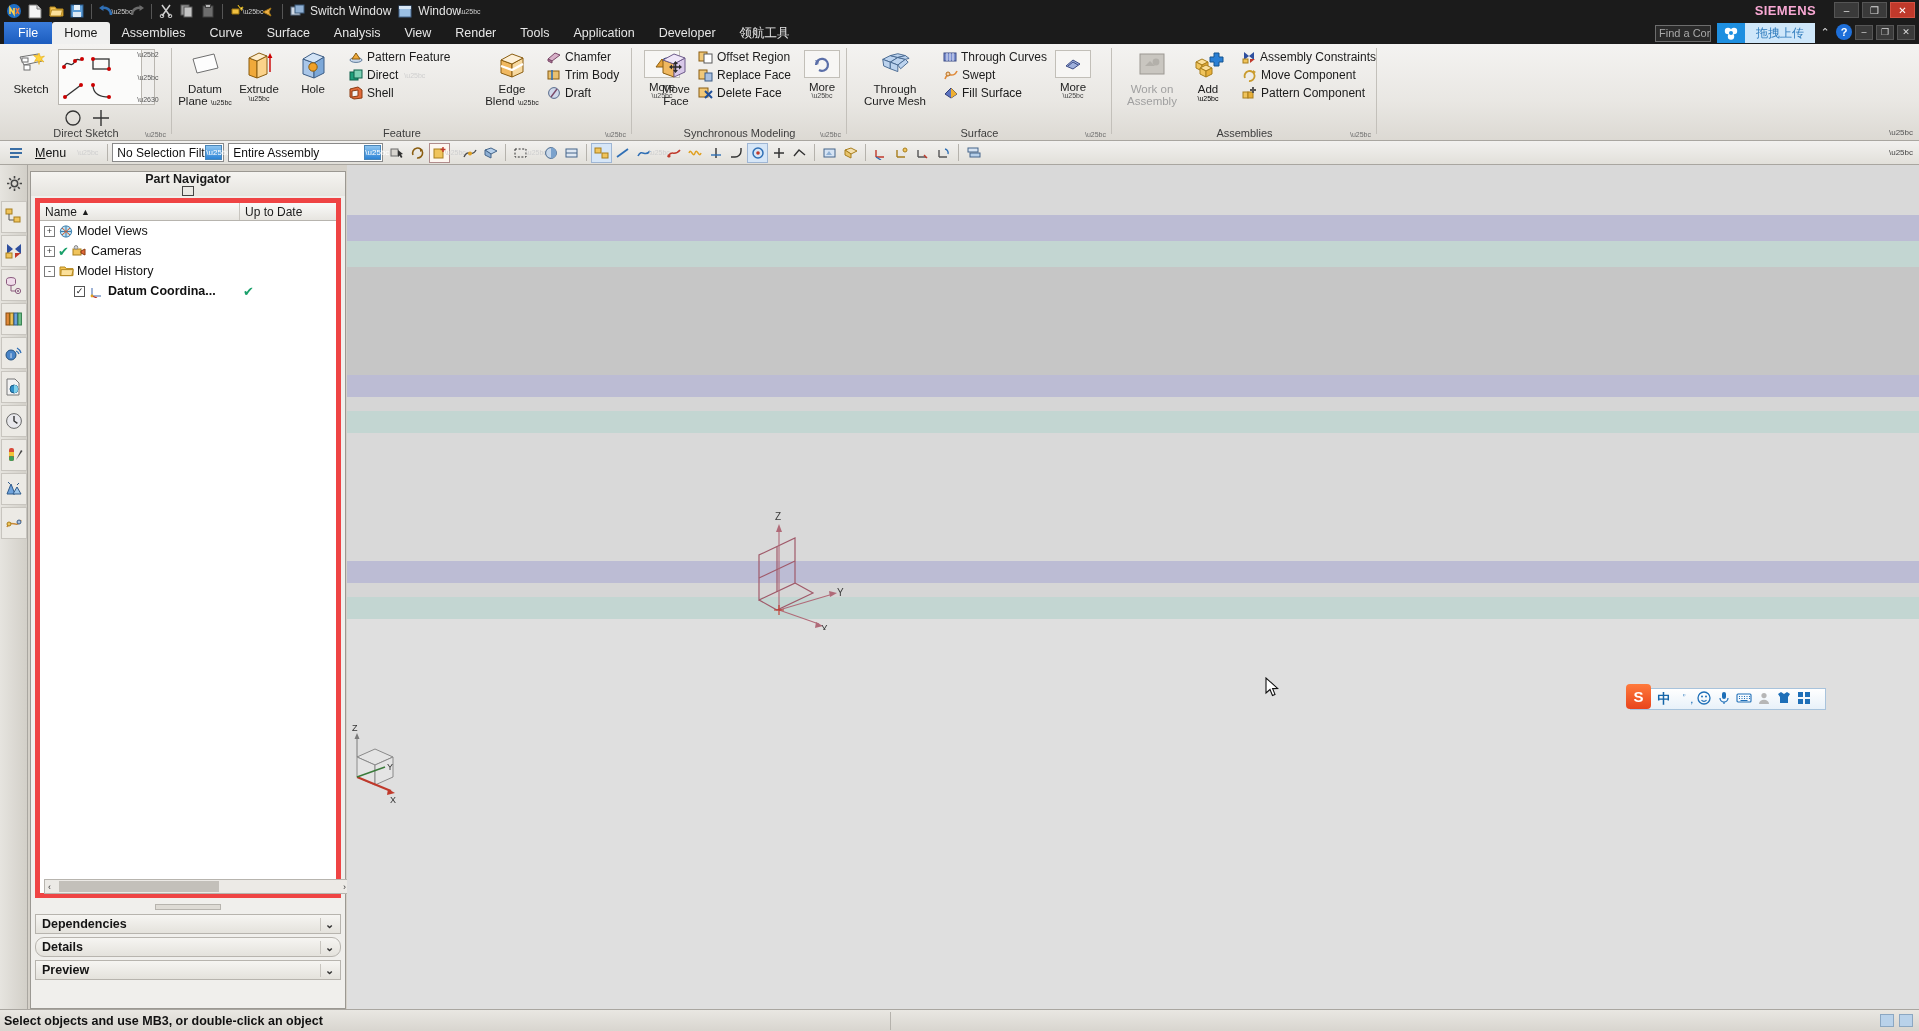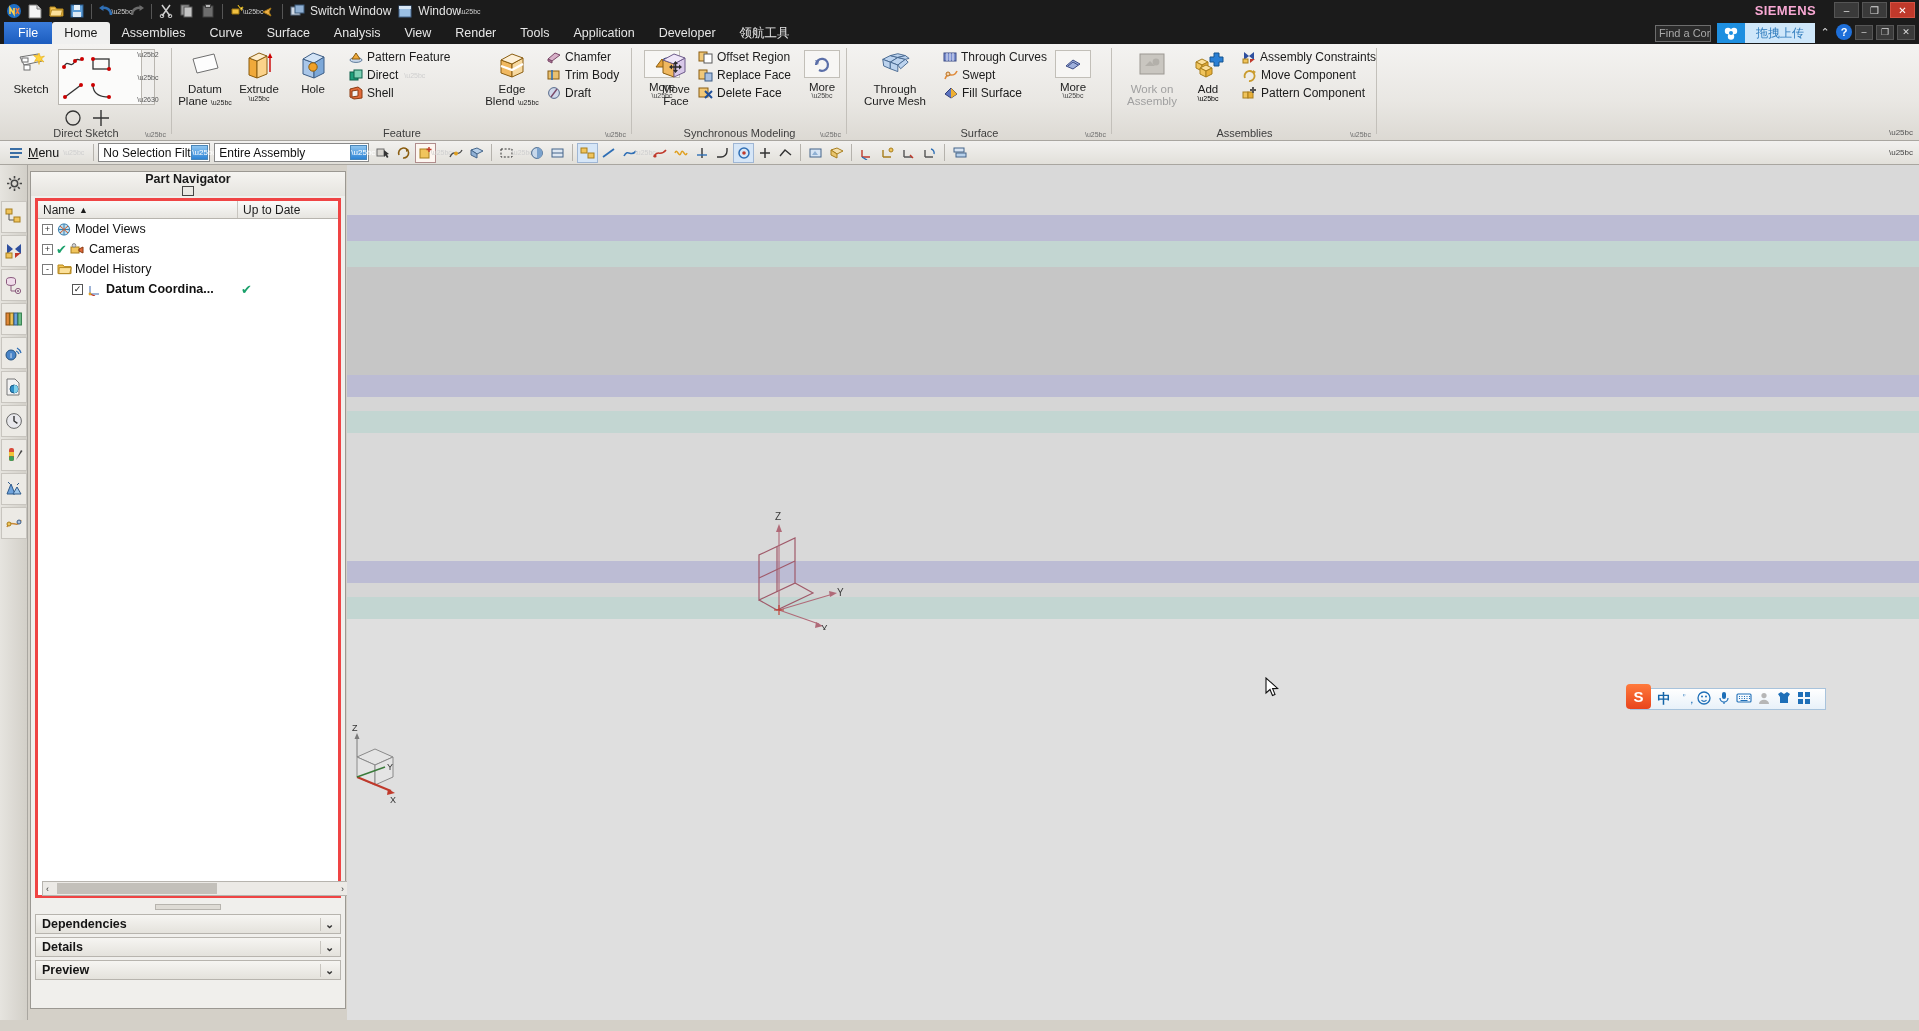--- a/index.html
+++ b/index.html
@@ -134,21 +134,21 @@
   }
   .morebtn .lbl { font-size: 11.5px; color: #1d1d1d; margin-top: 3px; }
   .morebtn .dc { font-size: 7px; line-height: 6px; color: #444; }
 
   
   .seltoolbar {
     position: absolute; top: 141px; left: 0; width: 1919px; height: 24px;
     background: linear-gradient(#f2f1ef,#e2e0da);
     border-bottom: 1px solid #a9a6a0; display: flex; align-items: center; padding-left: 4px;
   }
-  .menu-btn { display: flex; align-items: center; gap: 3px; padding: 1px 5px; }
+  .menu-btn { display: flex; align-items: center; gap: 10px; padding: 1px 5px; }
   .menu-btn .mlbl { font-size: 12.5px; color: #111; }
   .menu-btn .mlbl u { text-decoration: underline; }
   .tb-sep { width: 1px; height: 17px; background: #b5b2ac; margin: 0 4px; }
   .combo {
     height: 19px; border: 1px solid #8a8a8a; background: #fff; display: flex;
     align-items: center; position: relative;
   }
   .combo .ctext { font-size: 12px; color: #111; padding: 0 4px; white-space: nowrap; }
   .combo .carrow {
     position: absolute; right: 1px; top: 1px; width: 17px; height: 15px;
@@ -180,21 +180,21 @@
     background: #f0efec; border: 1px solid #9b9892;
   }
   .pn-title {
     height: 24px; display: flex; align-items: center; justify-content: space-between;
     padding: 0 6px; font-size: 12.5px; font-weight: bold; color: #1a1a1a;
     background: linear-gradient(#f5f4f1,#e6e4df);
     flex-direction: column;
   }
   .pn-pin { width: 12px; height: 12px; border: 1.5px solid #444; }
   .pn-table { position: absolute; top: 26px; left: 4px; width: 306px; height: 700px;
-              background: #fff; border: 3px solid #ef4444; }
+              background: #fff; border: 5px solid #ef4444; }
   .pn-head { display: flex; height: 18px; background: linear-gradient(#fafaf9,#e7e5e0);
              border-bottom: 1px solid #b7b4ae; }
   .pn-th { font-size: 12px; color: #1b1b1b; padding: 1px 5px; display:flex; align-items:center; gap:4px;}
   .pn-th.c1 { width: 200px; border-right: 1px solid #c8c5bf; }
   .pn-th.c2 { flex: 1; }
   .pn-rows { position: relative; }
   .pn-row { display: flex; height: 20px; align-items: center; font-size: 12.5px; color: #111; }
   .pn-row .expander {
     width: 11px; height: 11px; border: 1px solid #7a7a7a; background: #fff; color: #333;
     font-size: 9px; line-height: 9px; text-align: center; margin-right: 3px; flex: none;
@@ -1132,21 +1132,21 @@
     </div>
 
     <div class="pn-splitter">
       <div class="grip"></div>
     </div>
 
     <div class="pn-section" style="top:742px;">
       <span>Dependencies</span>
       <span class="chev">⌄</span>
     </div>
-    <div class="pn-section" style="top:765px;">
+    <div class="pn-section" style="top:765px;border-radius:9px;">
       <span>Details</span>
       <span class="chev">⌄</span>
     </div>
     <div class="pn-section" style="top:788px;">
       <span>Preview</span>
       <span class="chev">⌄</span>
     </div>
   </div>
 
   <div class="viewport">
@@ -1231,14 +1231,22 @@
         </svg></div>
       <div class="iico"><svg width="14" height="14" viewBox="0 0 14 14">
           <rect x="1" y="1" width="5" height="5" fill="#1e6fb8"></rect>
           <rect x="8" y="1" width="5" height="5" fill="#1e6fb8"></rect>
           <rect x="1" y="8" width="5" height="5" fill="#1e6fb8"></rect>
           <rect x="8" y="8" width="5" height="5" fill="#1e6fb8"></rect>
         </svg></div>
     </div>
   <div class="ime-logo">S</div>
 
+  <div class="status">
+    <span class="stext">Select objects and use MB3, or double-click an object</span>
+    <span class="divline"></span>
+    <span class="sright">
+      <span class="sbox"></span>
+      <span class="sbox"></span>
+    </span>
+  </div>
 
 </div>
 
 </body></html>

